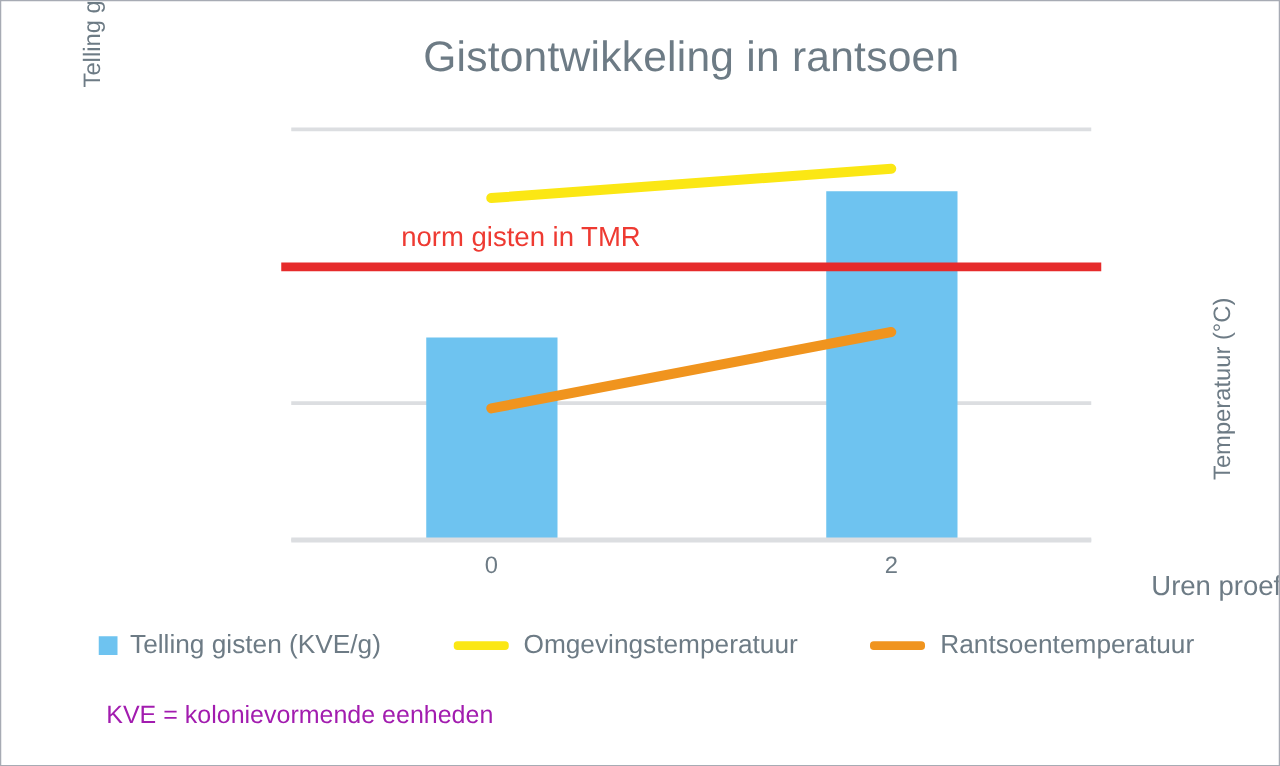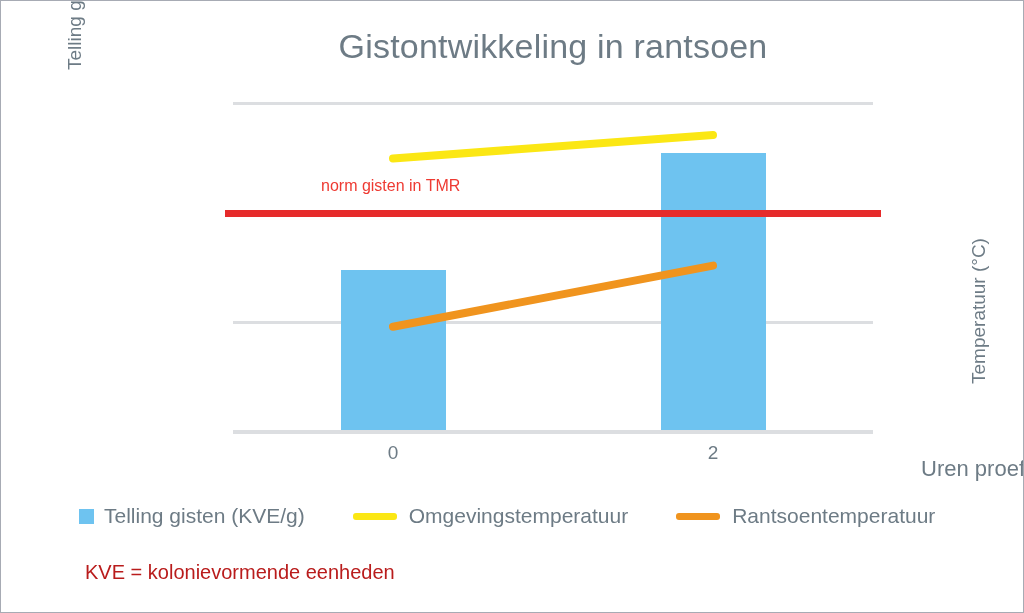--- a/index.html
+++ b/index.html
@@ -111,21 +111,21 @@
   .norm-line {
     position: absolute;
     left: -8px;
     width: calc(100% + 16px);
     height: 7px;
     background: #e62b2b;
     transform: translateY(-3px);
   }
   .norm-label {
     position: absolute;
-    font-size: 16px;
+    font-size: 22px;
     color: #ee3a32;
     white-space: nowrap;
   }
 
   
   .xtick {
     position: absolute;
     font-size: 19px;
     color: #6d7b85;
     text-align: center;
@@ -143,21 +143,21 @@
     white-space: nowrap;
   }
 
   
   .legend {
     position: absolute;
     left: 78px;
     top: 503px;
     display: flex;
     align-items: center;
-    gap: 6px;
+    gap: 16px;
   }
   .legend-item {
     display: flex;
     align-items: center;
     white-space: nowrap;
   }
   .legend-item + .legend-item { margin-left: 42px; }
   .legend-swatch-square {
     width: 15px;
     height: 15px;
@@ -176,21 +176,21 @@
     font-size: 21px;
     color: #6d7b85;
   }
 
   
   .footnote {
     position: absolute;
     left: 84px;
     top: 560px;
     font-size: 20px;
-    color: #b91c1c;
+    color: #a21caf;
     white-space: nowrap;
   }
 </style>
 </head>
 <body>
 
 <div id="chart-frame">
 
   <div class="chart-title">Gistontwikkeling in rantsoen</div>
 

